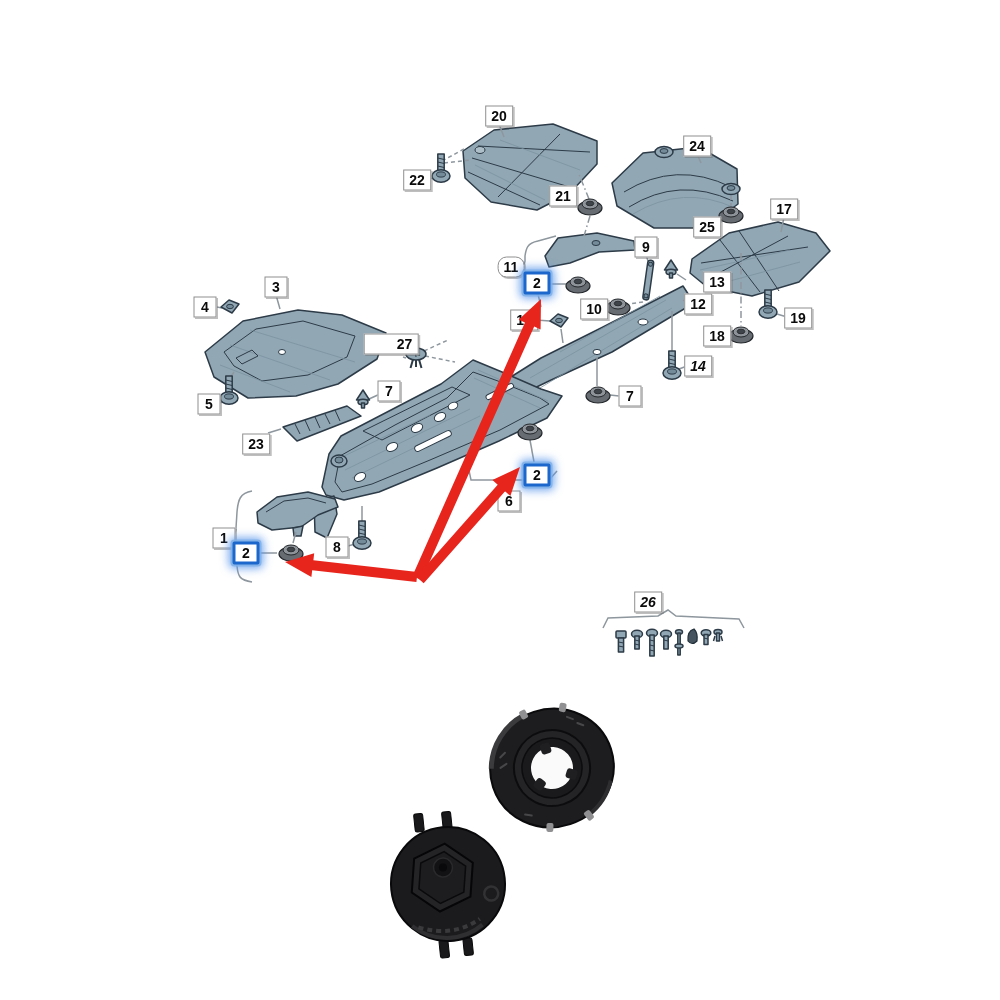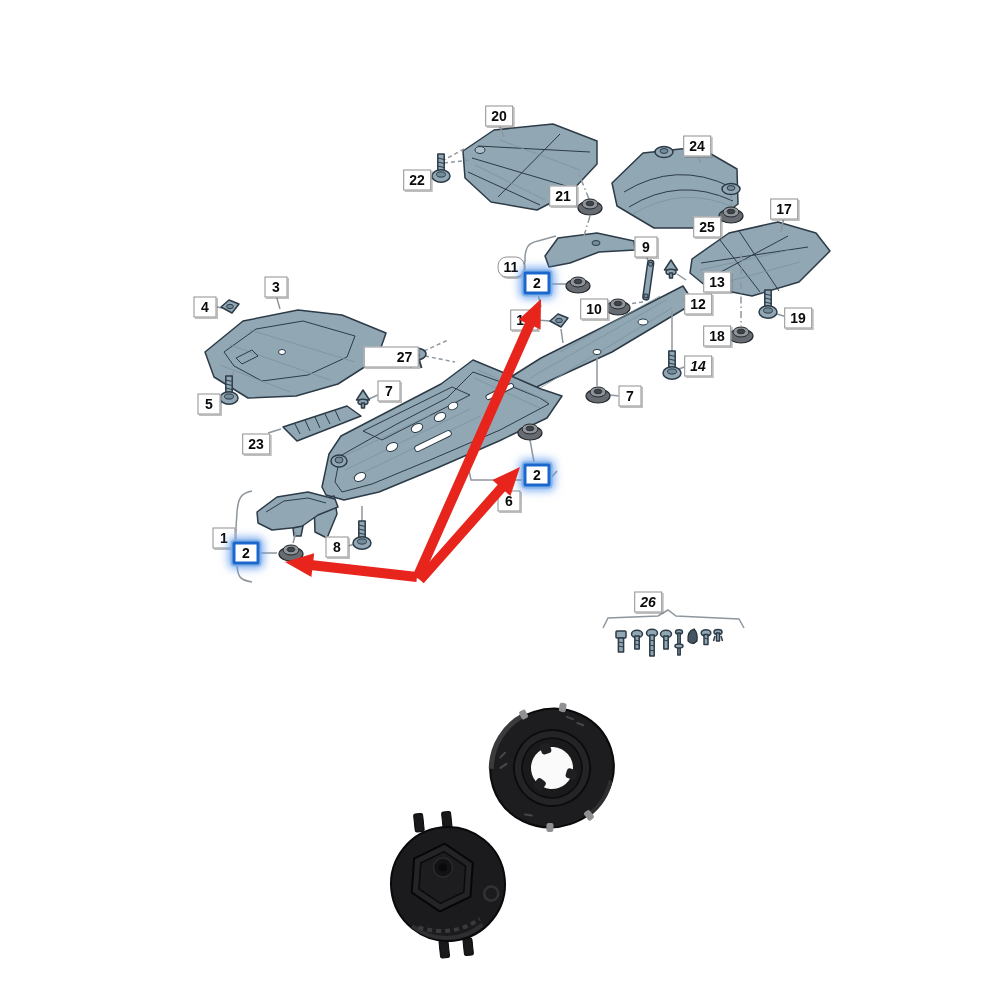--- a/index.html
+++ b/index.html
@@ -328,21 +328,21 @@
       <div class="callout" style="left: 698px; top: 304px;">12</div>
       <div class="callout" style="left: 798px; top: 318px;">19</div>
       <div class="callout" style="left: 717px; top: 336px;">18</div>
       <div class="callout" style="left: 524px; top: 320px;">16</div>
       <div class="callout" style="left: 698px; top: 366px; font-style: italic;">14</div>
       <div class="callout" style="left: 630px; top: 396px;">7</div>
       <div class="callout" style="left: 276px; top: 287px;">3</div>
       <div class="callout" style="left: 205px; top: 307px;">4</div>
       <div class="callout" style="left: 209px; top: 404px;">5</div>
       <div class="callout" style="left: 256px; top: 434px; margin-top: 10px;">23</div>
-      <div class="callout" style="left: 391px; top: 357px; padding-left: 32px;">27</div>
+      <div class="callout" style="left: 391px; top: 344px; padding-left: 32px;">27</div>
       <div class="callout" style="left: 389px; top: 391px;">7</div>
       <div class="callout" style="left: 224px; top: 538px;">1</div>
       <div class="callout highlighted" style="left: 246px; top: 553px;">2</div>
       <div class="callout" style="left: 337px; top: 547px;">8</div>
       <div class="callout" style="left: 509px; top: 501px;">6</div>
       <div class="callout highlighted" style="left: 537px; top: 475px;">2</div>
       <div class="callout" style="left: 648px; top: 602px; font-style: italic;">26</div>
     </div>
 
   <svg id="arrows-svg" width="1000" height="1000" viewBox="0 0 1000 1000">

